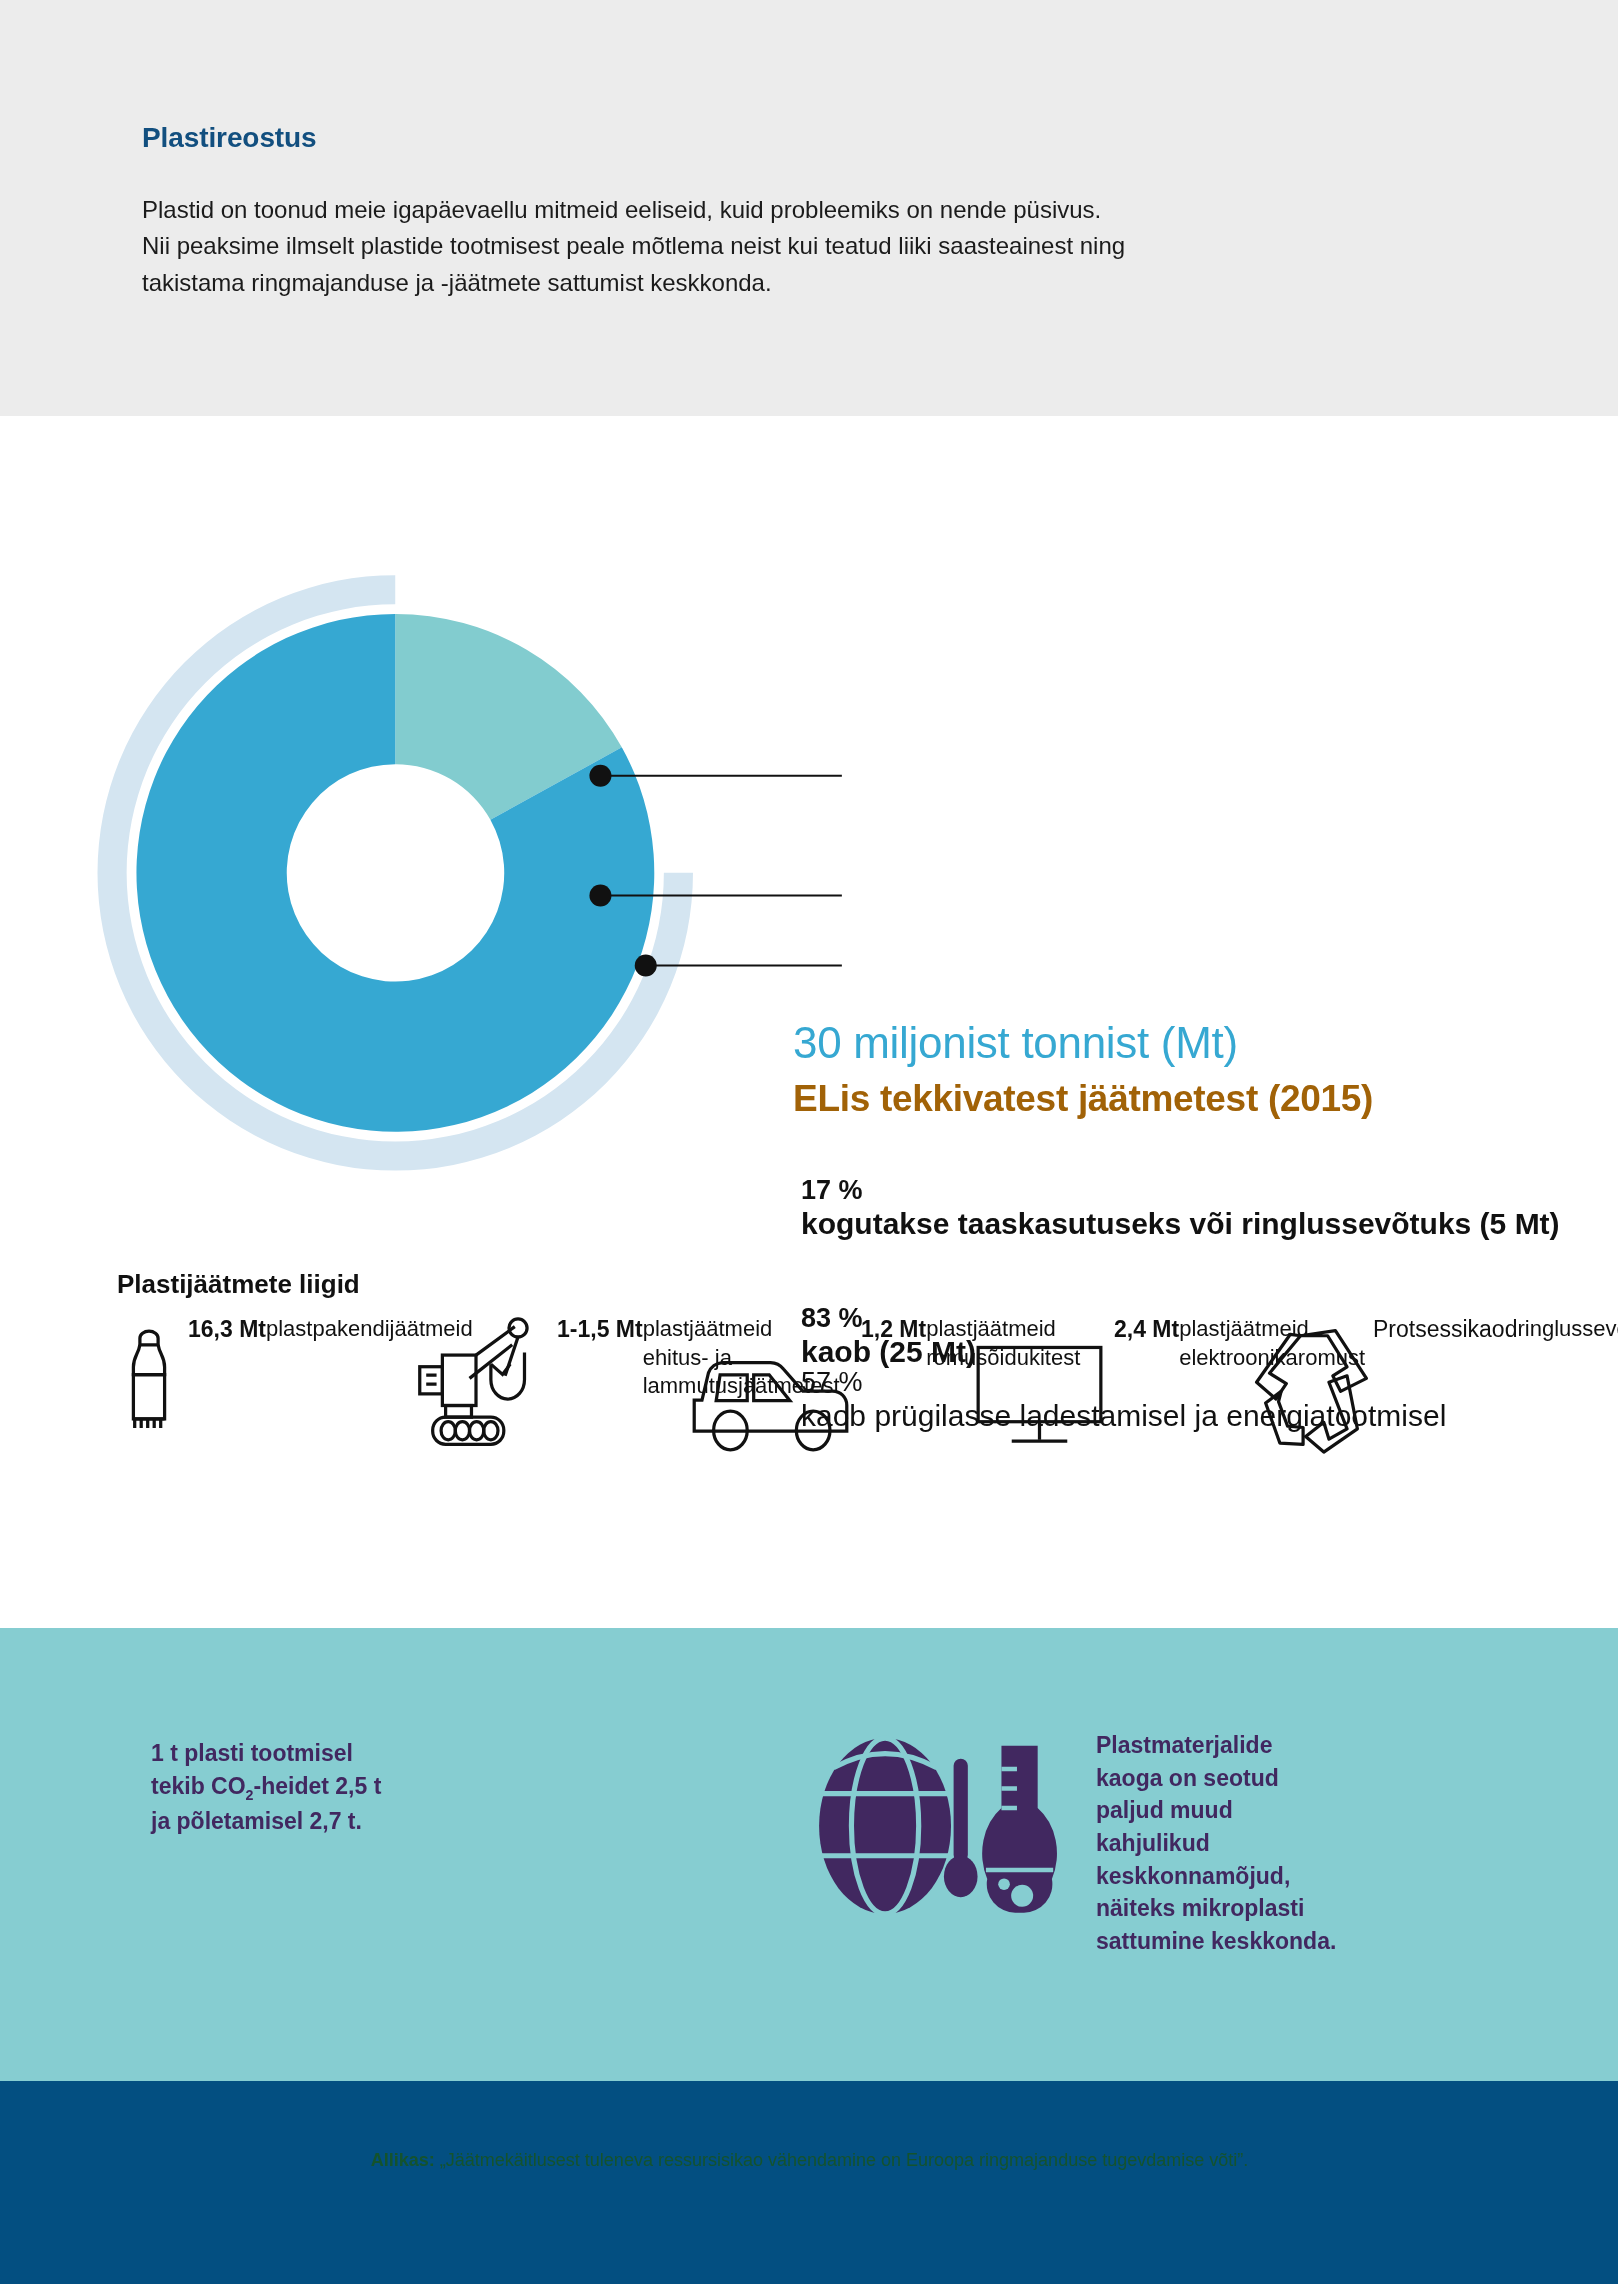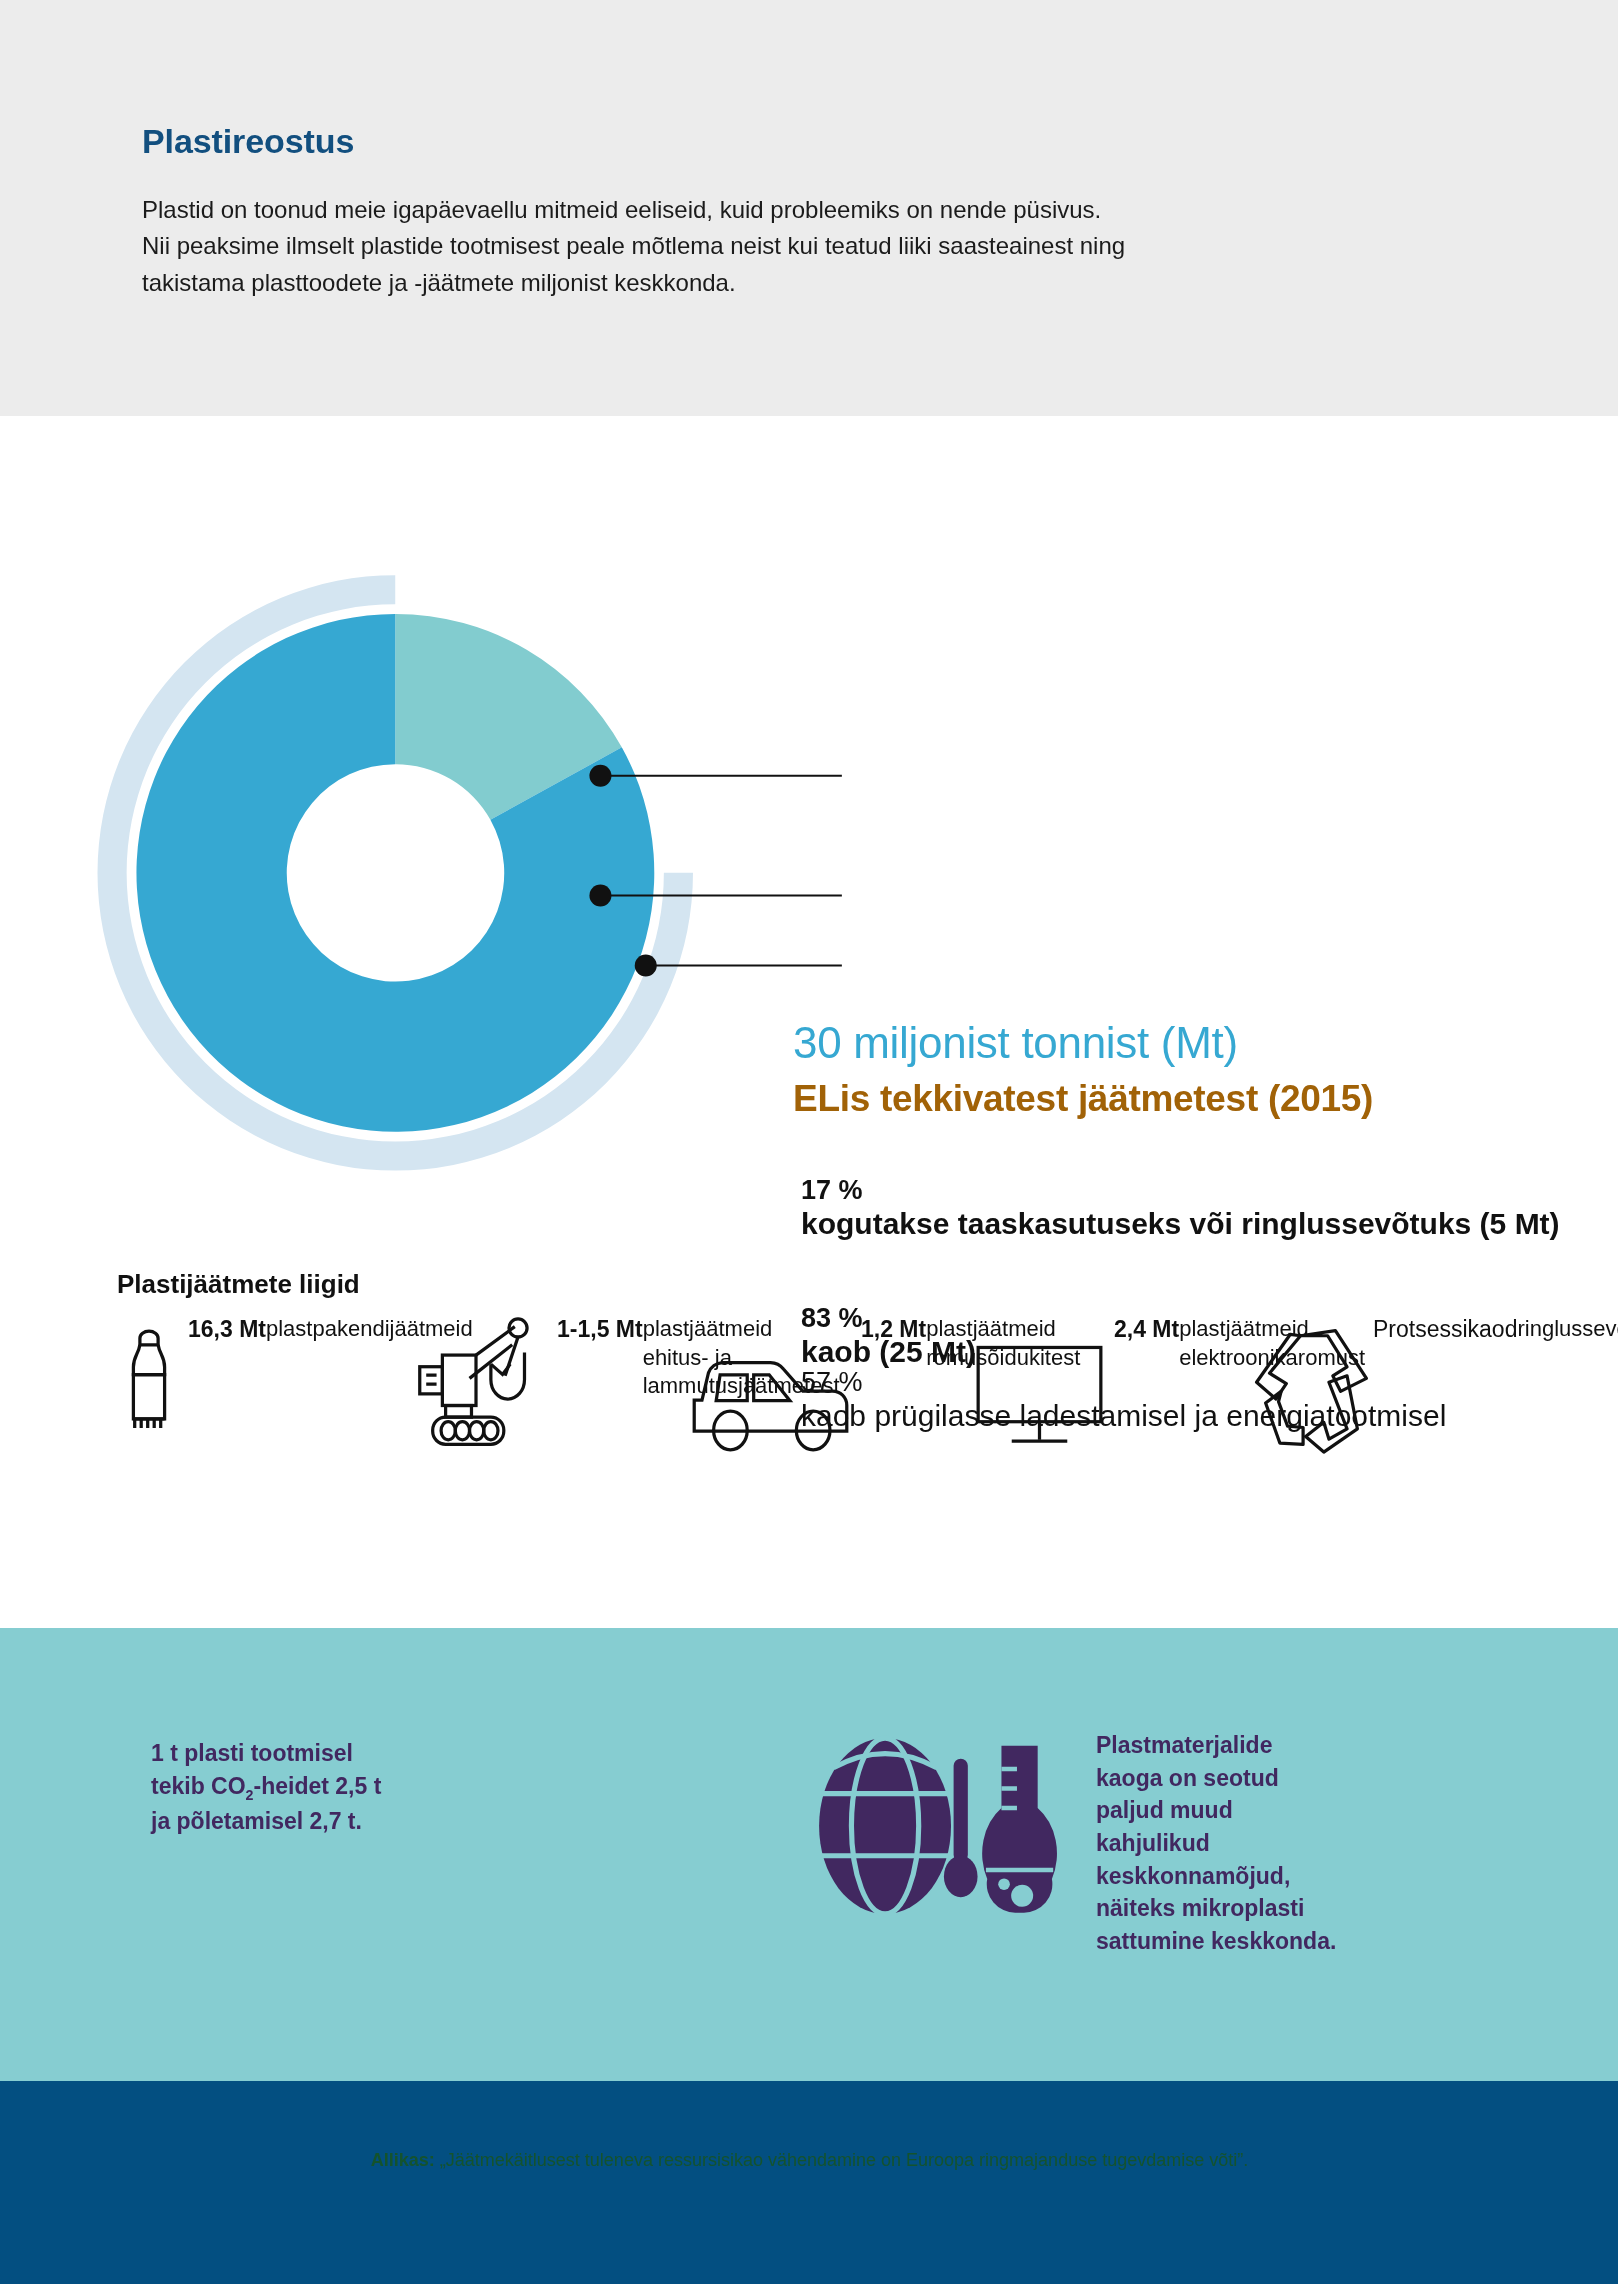--- a/index.html
+++ b/index.html
@@ -19,21 +19,21 @@
   .header-band {
     position: absolute;
     left: 0; top: 0;
     width: 1619px;
     height: 416px;
     background: #ececec;
   }
   .header-title {
     position: absolute;
     left: 142px; top: 122px;
-    font-size: 34px;
+    font-size: 28px;
     font-weight: bold;
     color: #124f7f;
     letter-spacing: -0.1px;
   }
   .header-para {
     position: absolute;
     left: 142px; top: 192px;
     width: 1230px;
     font-size: 24px;
     line-height: 1.52;
@@ -184,21 +184,21 @@
   sub { font-size: 0.62em; }
 </style>
 </head>
 <body>
 
 <div class="header-band"></div>
 <div class="header-title">Plastireostus</div>
 <div class="header-para">
   <span class="ln">Plastid on toonud meie igapäevaellu mitmeid eeliseid, kuid probleemiks on nende püsivus.</span>
   <span class="ln">Nii peaksime ilmselt plastide tootmisest peale mõtlema neist kui teatud liiki saasteainest ning</span>
-  <span class="ln">takistama plasttoodete ja -jäätmete miljonist keskkonda.</span>
+  <span class="ln">takistama ringmajanduse ja -jäätmete sattumist keskkonda.</span>
 </div>
 
 <div class="chart-wrap">
 
   <svg class="donut-svg" width="777" height="712" viewBox="0 0 1200 1100">
 
     <path d="M 510 90
              A 415 415 0 1 1 95 505
              L 50 505
              A 460 460 0 1 0 510 45 Z" fill="#d4e5f1" transform="rotate(90 510 505)"></path>

